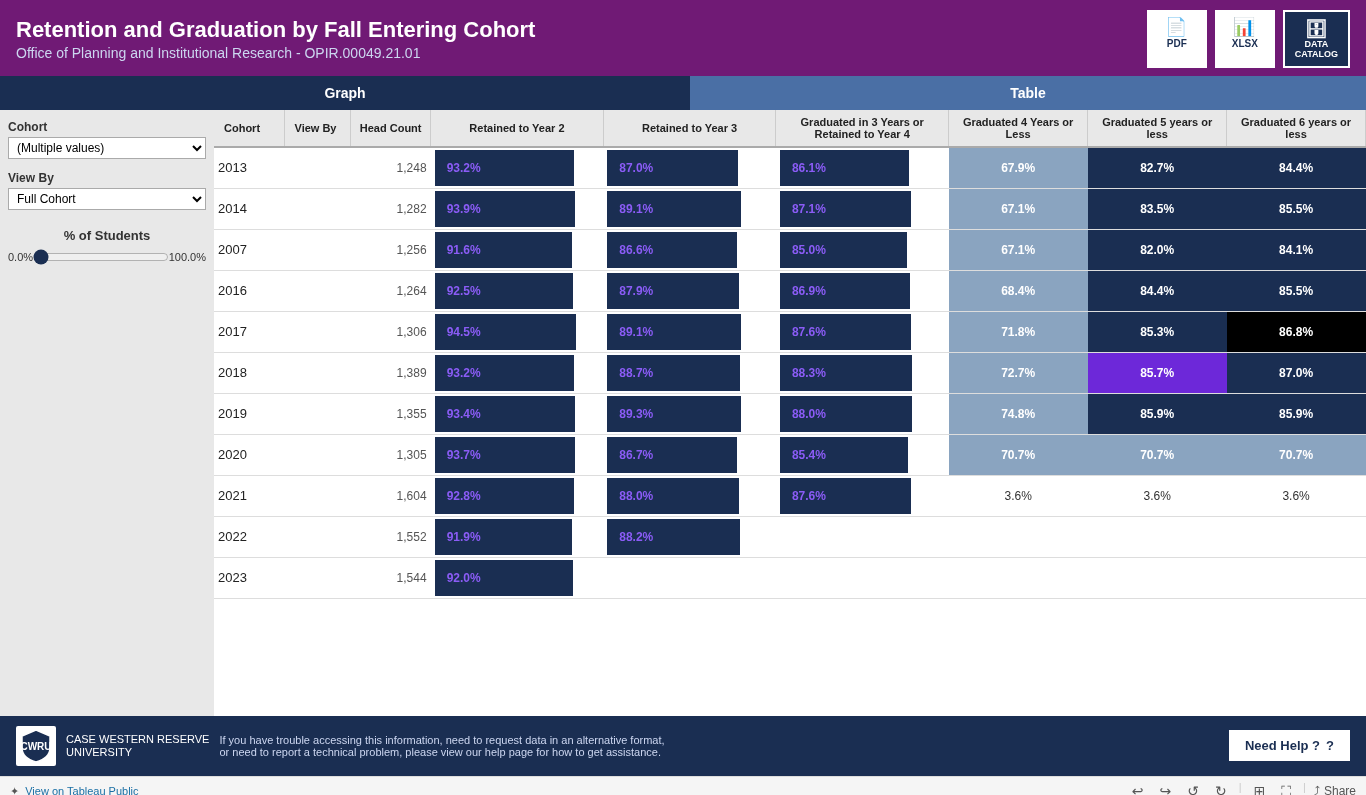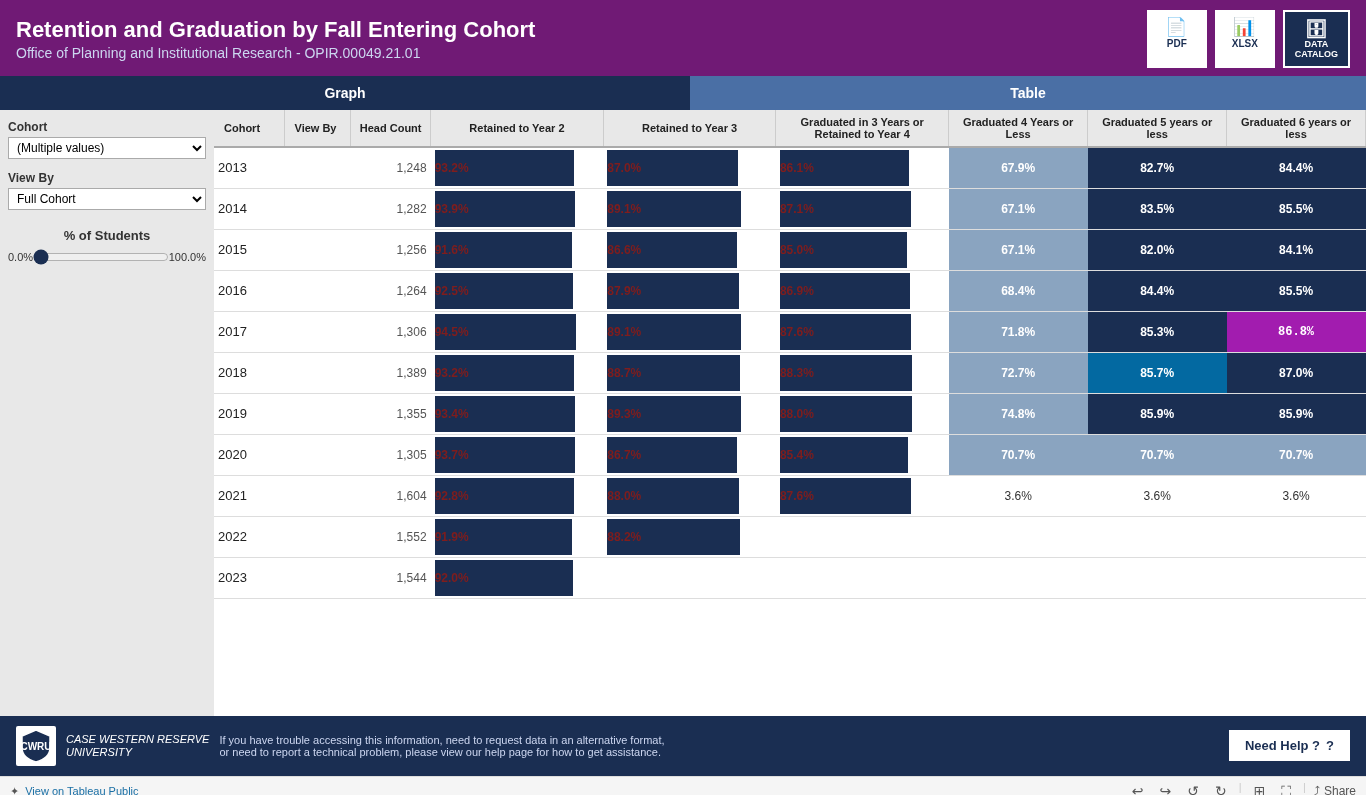--- a/index.html
+++ b/index.html
@@ -188,24 +188,24 @@
     }
     .bar-fill {
       position: absolute;
       left: 0;
       top: 0;
       height: 100%;
     }
     .bar-label {
       position: relative;
       z-index: 1;
-      color: #7f1d1d;
+      color: #8b5cf6;
       font-size: 12px;
       font-weight: bold;
-      padding-left: 0;
+      padding-left: 12px;
     }
 
     .cell-pct {
       text-align: center;
       font-size: 12px;
       font-weight: bold;
       height: 40px;
     }
     .cell-light { background: #9ab0cc; color: white; }
 
@@ -239,21 +239,20 @@
       justify-content: center;
       font-size: 8px;
       font-weight: bold;
       color: #1a2e52;
     }
     .footer-school-name {
       font-size: 14px;
       font-weight: bold;
       color: white;
       line-height: 1.2;
-      font-style: italic;
     }
     .footer-school-name span {
       display: block;
       font-size: 11px;
       font-weight: normal;
     }
     .footer-text {
       font-size: 11px;
       color: #ccd6f0;
       max-width: 700px;
@@ -425,21 +424,21 @@
               <div class="bar-wrapper">
                 <div class="bar-fill" style="width: 87.1%; background: rgb(26, 46, 82);"></div>
                 <span class="bar-label">87.1%</span>
               </div>
             </td>
             <td class="cell-pct cell-light" style="background: rgb(138, 164, 192); color: white;">67.1%</td>
             <td class="cell-pct" style="background: rgb(26, 46, 82); color: white;">83.5%</td>
             <td class="cell-pct" style="background: rgb(26, 46, 82); color: white;">85.5%</td>
           </tr>
           <tr class="data-row">
-            <td class="cell-year">2015</td>
+            <td class="cell-year">2007</td>
             <td></td>
             <td class="cell-headcount">1,256</td>
             <td class="cell-bar">
               <div class="bar-wrapper">
                 <div class="bar-fill" style="width: 91.6%; background: rgb(26, 46, 82);"></div>
                 <span class="bar-label">91.6%</span>
               </div>
             </td>
             <td class="cell-bar">
               <div class="bar-wrapper">
@@ -500,21 +499,21 @@
               </div>
             </td>
             <td class="cell-bar">
               <div class="bar-wrapper">
                 <div class="bar-fill" style="width: 87.6%; background: rgb(26, 46, 82);"></div>
                 <span class="bar-label">87.6%</span>
               </div>
             </td>
             <td class="cell-pct cell-light" style="background: rgb(138, 164, 192); color: white;">71.8%</td>
             <td class="cell-pct" style="background: rgb(26, 46, 82); color: white;">85.3%</td>
-            <td class="cell-pct" style="background: #a21caf; color: white; font-family: Liberation Mono, monospace;">86.8%</td>
+            <td class="cell-pct" style="background: #000000; color: white;">86.8%</td>
           </tr>
           <tr class="data-row">
             <td class="cell-year">2018</td>
             <td></td>
             <td class="cell-headcount">1,389</td>
             <td class="cell-bar">
               <div class="bar-wrapper">
                 <div class="bar-fill" style="width: 93.2%; background: rgb(26, 46, 82);"></div>
                 <span class="bar-label">93.2%</span>
               </div>
@@ -525,21 +524,21 @@
                 <span class="bar-label">88.7%</span>
               </div>
             </td>
             <td class="cell-bar">
               <div class="bar-wrapper">
                 <div class="bar-fill" style="width: 88.3%; background: rgb(26, 46, 82);"></div>
                 <span class="bar-label">88.3%</span>
               </div>
             </td>
             <td class="cell-pct cell-light" style="background: rgb(138, 164, 192); color: white;">72.7%</td>
-            <td class="cell-pct" style="background: #0369a1; color: white;">85.7%</td>
+            <td class="cell-pct" style="background: #6d28d9; color: white;">85.7%</td>
             <td class="cell-pct" style="background: rgb(26, 46, 82); color: white;">87.0%</td>
           </tr>
           <tr class="data-row">
             <td class="cell-year">2019</td>
             <td></td>
             <td class="cell-headcount">1,355</td>
             <td class="cell-bar">
               <div class="bar-wrapper">
                 <div class="bar-fill" style="width: 93.4%; background: rgb(26, 46, 82);"></div>
                 <span class="bar-label">93.4%</span>

